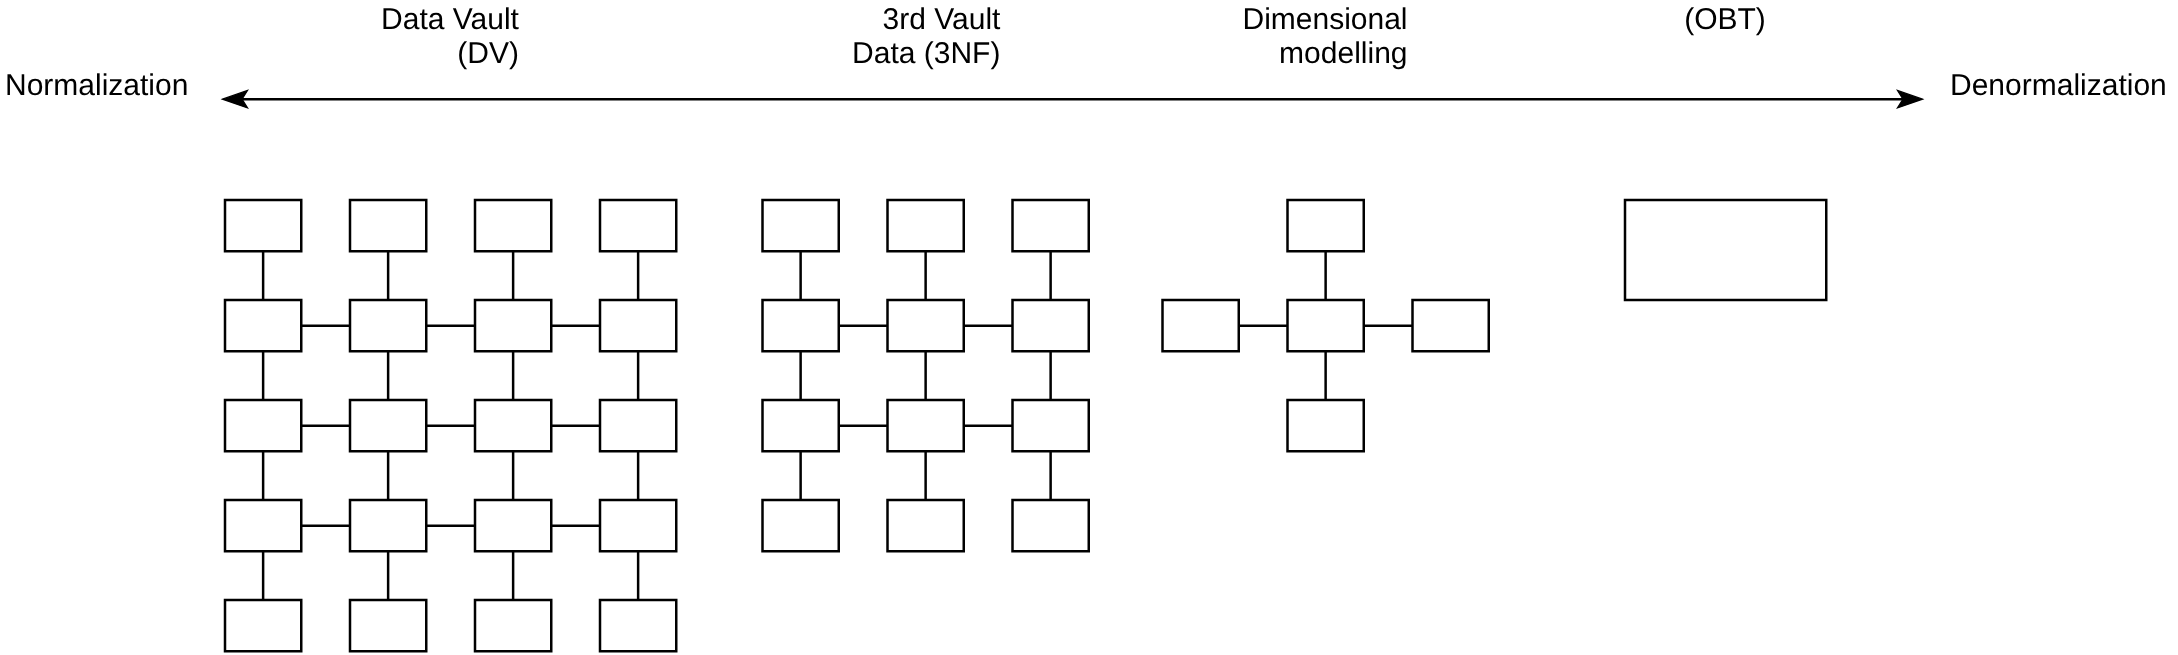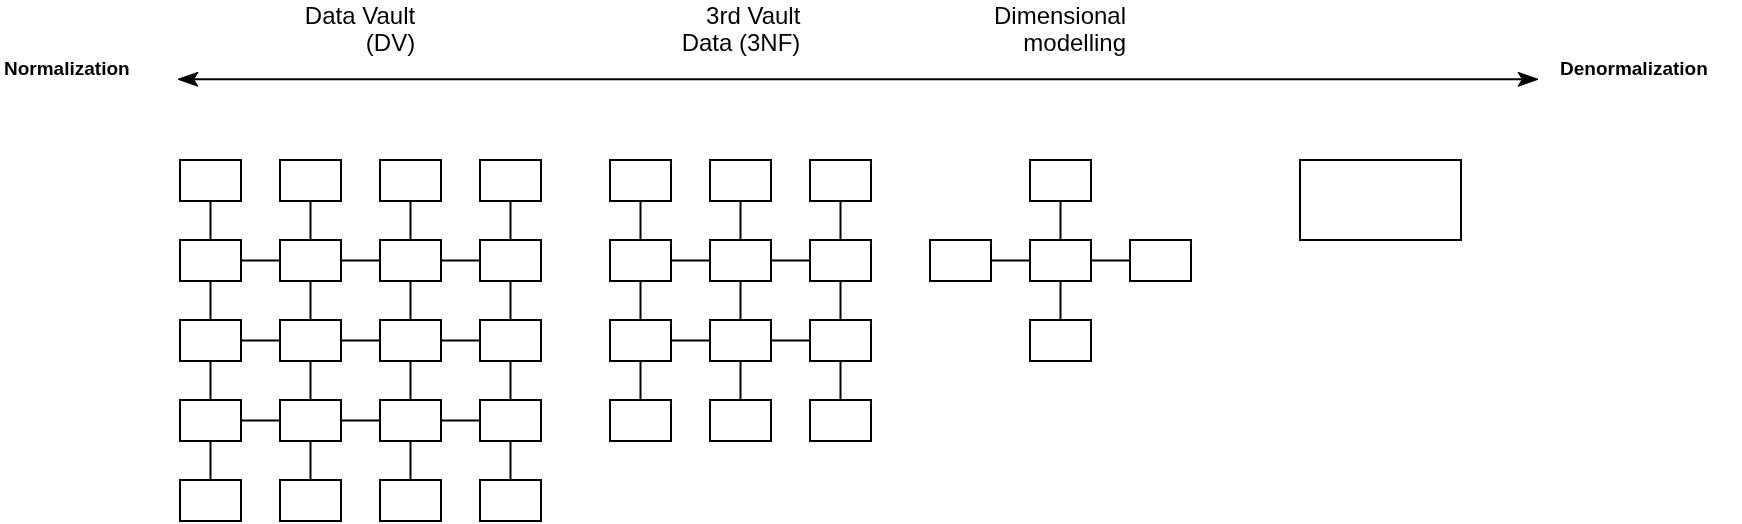--- a/index.html
+++ b/index.html
@@ -20,24 +20,23 @@
     top: 2px;
     transform: translateX(-50%);
     text-align: right;
     font-size: 24px;
     line-height: 27px;
     white-space: nowrap;
   }
   .side-label {
     position: absolute;
     top: 55px;
-    font-size: 19px;
+    font-size: 24px;
     line-height: 27px;
     white-space: nowrap;
-    font-weight: bold;
   }
   #diagram-canvas {
     position: absolute;
     left: 0;
     top: 0;
     width: 1742px;
     height: 524px;
   }
 </style>
 </head>
@@ -56,20 +55,21 @@
   <div>3rd Vault</div>
   <div>Data (3NF)</div>
 </div>
 
 <div class="col-label" style="left:1060px">
   <div>Dimensional</div>
   <div>modelling</div>
 </div>
 
 <div class="col-label" style="left:1380px">
+  <div>(OBT)</div>
 </div>
 
 <svg id="diagram-canvas" viewBox="0 0 1742 524">
     <line x1="193.6" y1="79.3" x2="1522.4" y2="79.3" stroke="#000000" stroke-width="2"></line>
     <path d="M 178 79.3 L 198 72.3 L 193.6 79.3 L 198 86.3 Z" fill="#000000" stroke="#000000" stroke-width="1"></path>
     <path d="M 1538 79.3 L 1518 72.3 L 1522.4 79.3 L 1518 86.3 Z" fill="#000000" stroke="#000000" stroke-width="1"></path>
     <line x1="210.5" y1="180.5" x2="210.5" y2="260.5" stroke="#000000" stroke-width="2"></line>
     <line x1="310.5" y1="180.5" x2="310.5" y2="260.5" stroke="#000000" stroke-width="2"></line>
     <line x1="410.5" y1="180.5" x2="410.5" y2="260.5" stroke="#000000" stroke-width="2"></line>
     <line x1="510.5" y1="180.5" x2="510.5" y2="260.5" stroke="#000000" stroke-width="2"></line>

